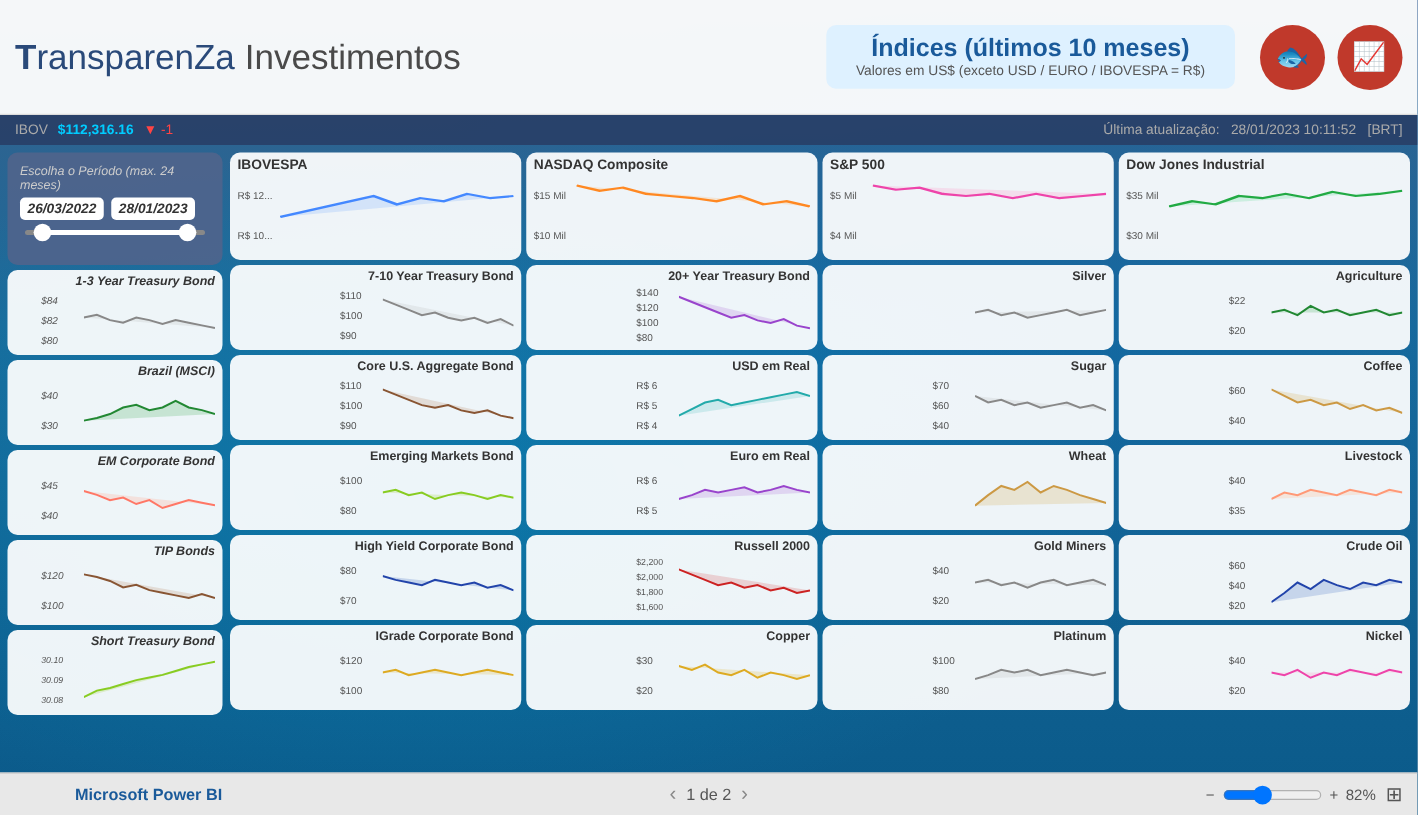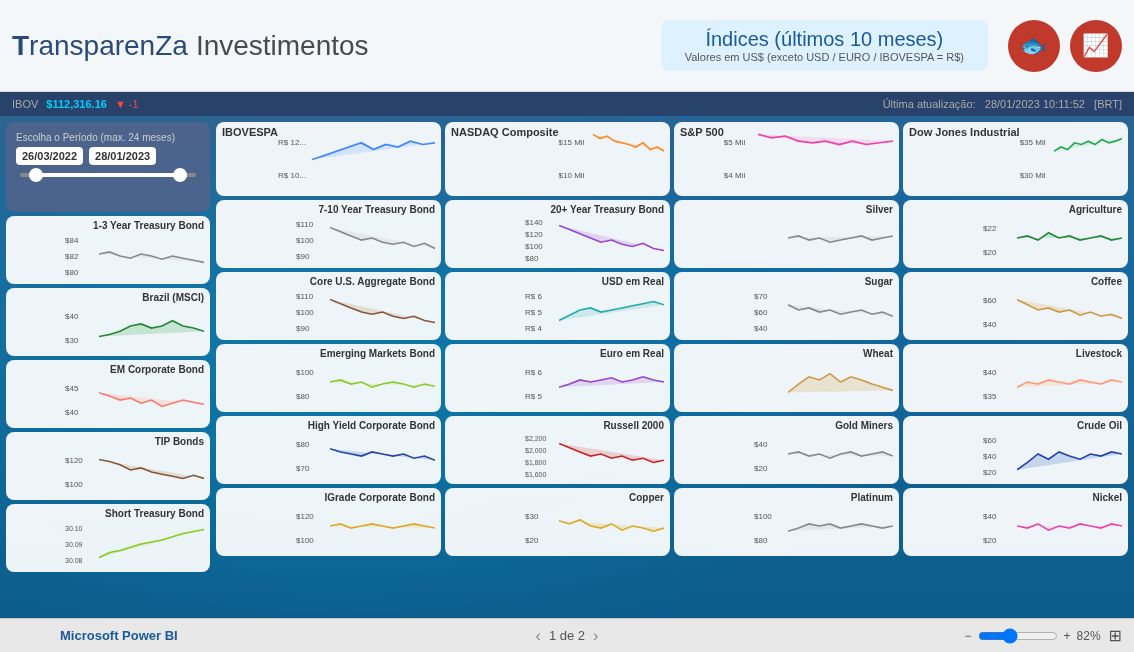--- a/index.html
+++ b/index.html
@@ -72,21 +72,21 @@
       flex-direction: column;
       align-items: center;
       background: rgba(220,240,255,0.9);
       border-radius: 8px;
       padding: 8px 24px;
       margin: 0 20px;
     }
 
     .main-title {
       font-size: 20px;
-      font-weight: 400;
+      font-weight: 700;
       color: #1a5a9a;
     }
 
     .subtitle {
       font-size: 11px;
       color: #555;
     }
 
     .header-icons {
       display: flex;
@@ -127,25 +127,26 @@
     .main-content {
       display: flex;
       flex: 1;
       padding: 6px;
       gap: 6px;
       overflow: hidden;
     }
 
     
     .period-panel {
-      width: 204px;
+      width: 172px;
       display: flex;
       flex-direction: column;
       gap: 4px;
       flex-shrink: 0;
+      font-style: italic;
     }
 
     .period-selector {
       background: rgba(80,100,140,0.9);
       border-radius: 8px;
       padding: 10px;
       color: white;
       height: 90px;
     }
 
@@ -290,22 +291,22 @@
       font-size: 12px;
       color: #555;
     }
 
     
     .large-card {
       background: rgba(255,255,255,0.93);
       border-radius: 8px;
       padding: 4px 6px;
       display: flex;
-      flex-direction: row;
-      height: 74px;
+      flex-direction: column;
+      height: 86px;
     }
 
     .large-card-title {
       font-size: 11px;
       font-weight: 700;
       color: #333;
       margin-bottom: 2px;
     }
 
     

